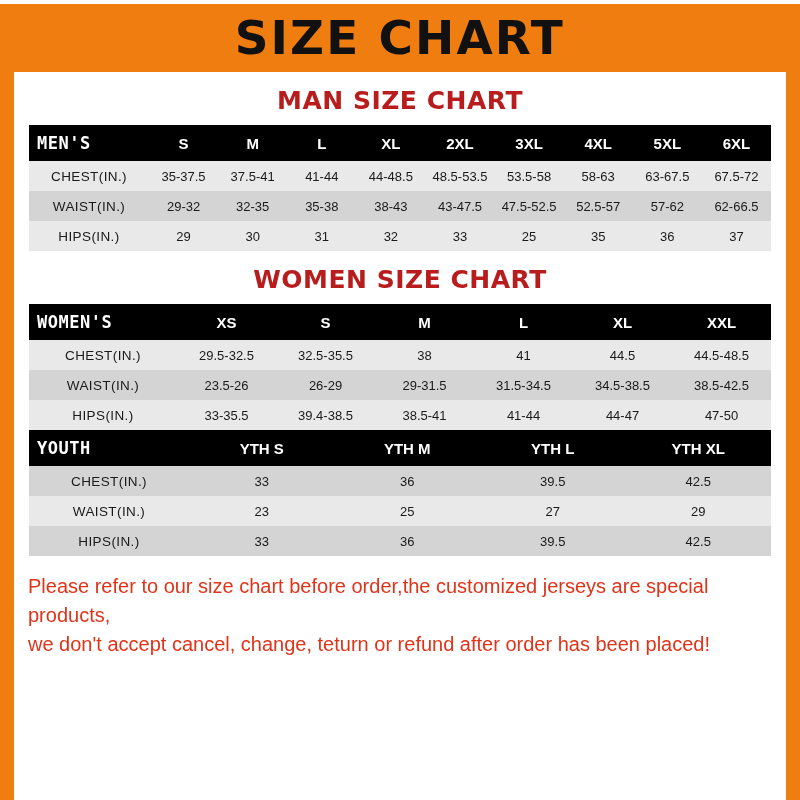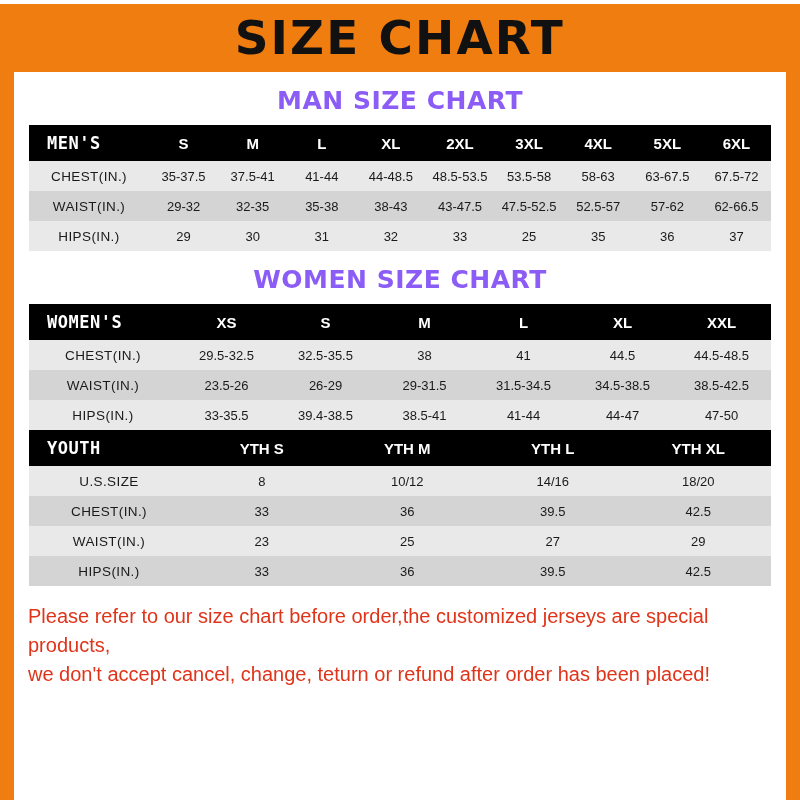--- a/index.html
+++ b/index.html
@@ -41,21 +41,21 @@
   }
   .section {
     padding: 0 12px;
   }
   .section-title {
     text-align: center;
     font-family: "DejaVu Sans", sans-serif;
     font-weight: bold;
     font-size: 25px;
     letter-spacing: 0.5px;
-    color: #8b5cf6;
+    color: #b91c1c;
     margin: 14px 0 10px 0;
   }
   table.size-table {
     border-collapse: collapse;
     width: 742px;
     margin: 0 auto;
     table-layout: fixed;
   }
   table.size-table th,
   table.size-table td {
@@ -71,21 +71,21 @@
     background: #000000;
     color: #ffffff;
     height: 36px;
     font-size: 15px;
   }
   table.size-table thead th.row-head {
     font-family: "DejaVu Sans Mono", monospace;
     font-weight: bold;
     font-size: 17px;
     text-align: left;
-    padding-left: 18px;
+    padding-left: 8px;
     letter-spacing: 0.5px;
   }
   table.size-table thead th.col-head {
     font-family: "Liberation Sans", sans-serif;
     font-weight: bold;
     font-size: 15px;
   }
   table.size-table tbody tr.light td { background: #e9e9e9; }
   table.size-table tbody tr.dark td { background: #d4d4d4; }
   table.size-table td.row-label {
@@ -235,27 +235,20 @@
       <thead>
         <tr>
           <th class="row-head">YOUTH</th>
           <th class="col-head">YTH S</th>
           <th class="col-head">YTH M</th>
           <th class="col-head">YTH L</th>
           <th class="col-head">YTH XL</th>
         </tr>
       </thead>
       <tbody>
-        <tr class="light">
-          <td class="row-label">U.S.SIZE</td>
-          <td>8</td>
-          <td>10/12</td>
-          <td>14/16</td>
-          <td>18/20</td>
-        </tr>
         <tr class="dark">
           <td class="row-label">CHEST(IN.)</td>
           <td>33</td>
           <td>36</td>
           <td>39.5</td>
           <td>42.5</td>
         </tr>
         <tr class="light">
           <td class="row-label">WAIST(IN.)</td>
           <td>23</td>

